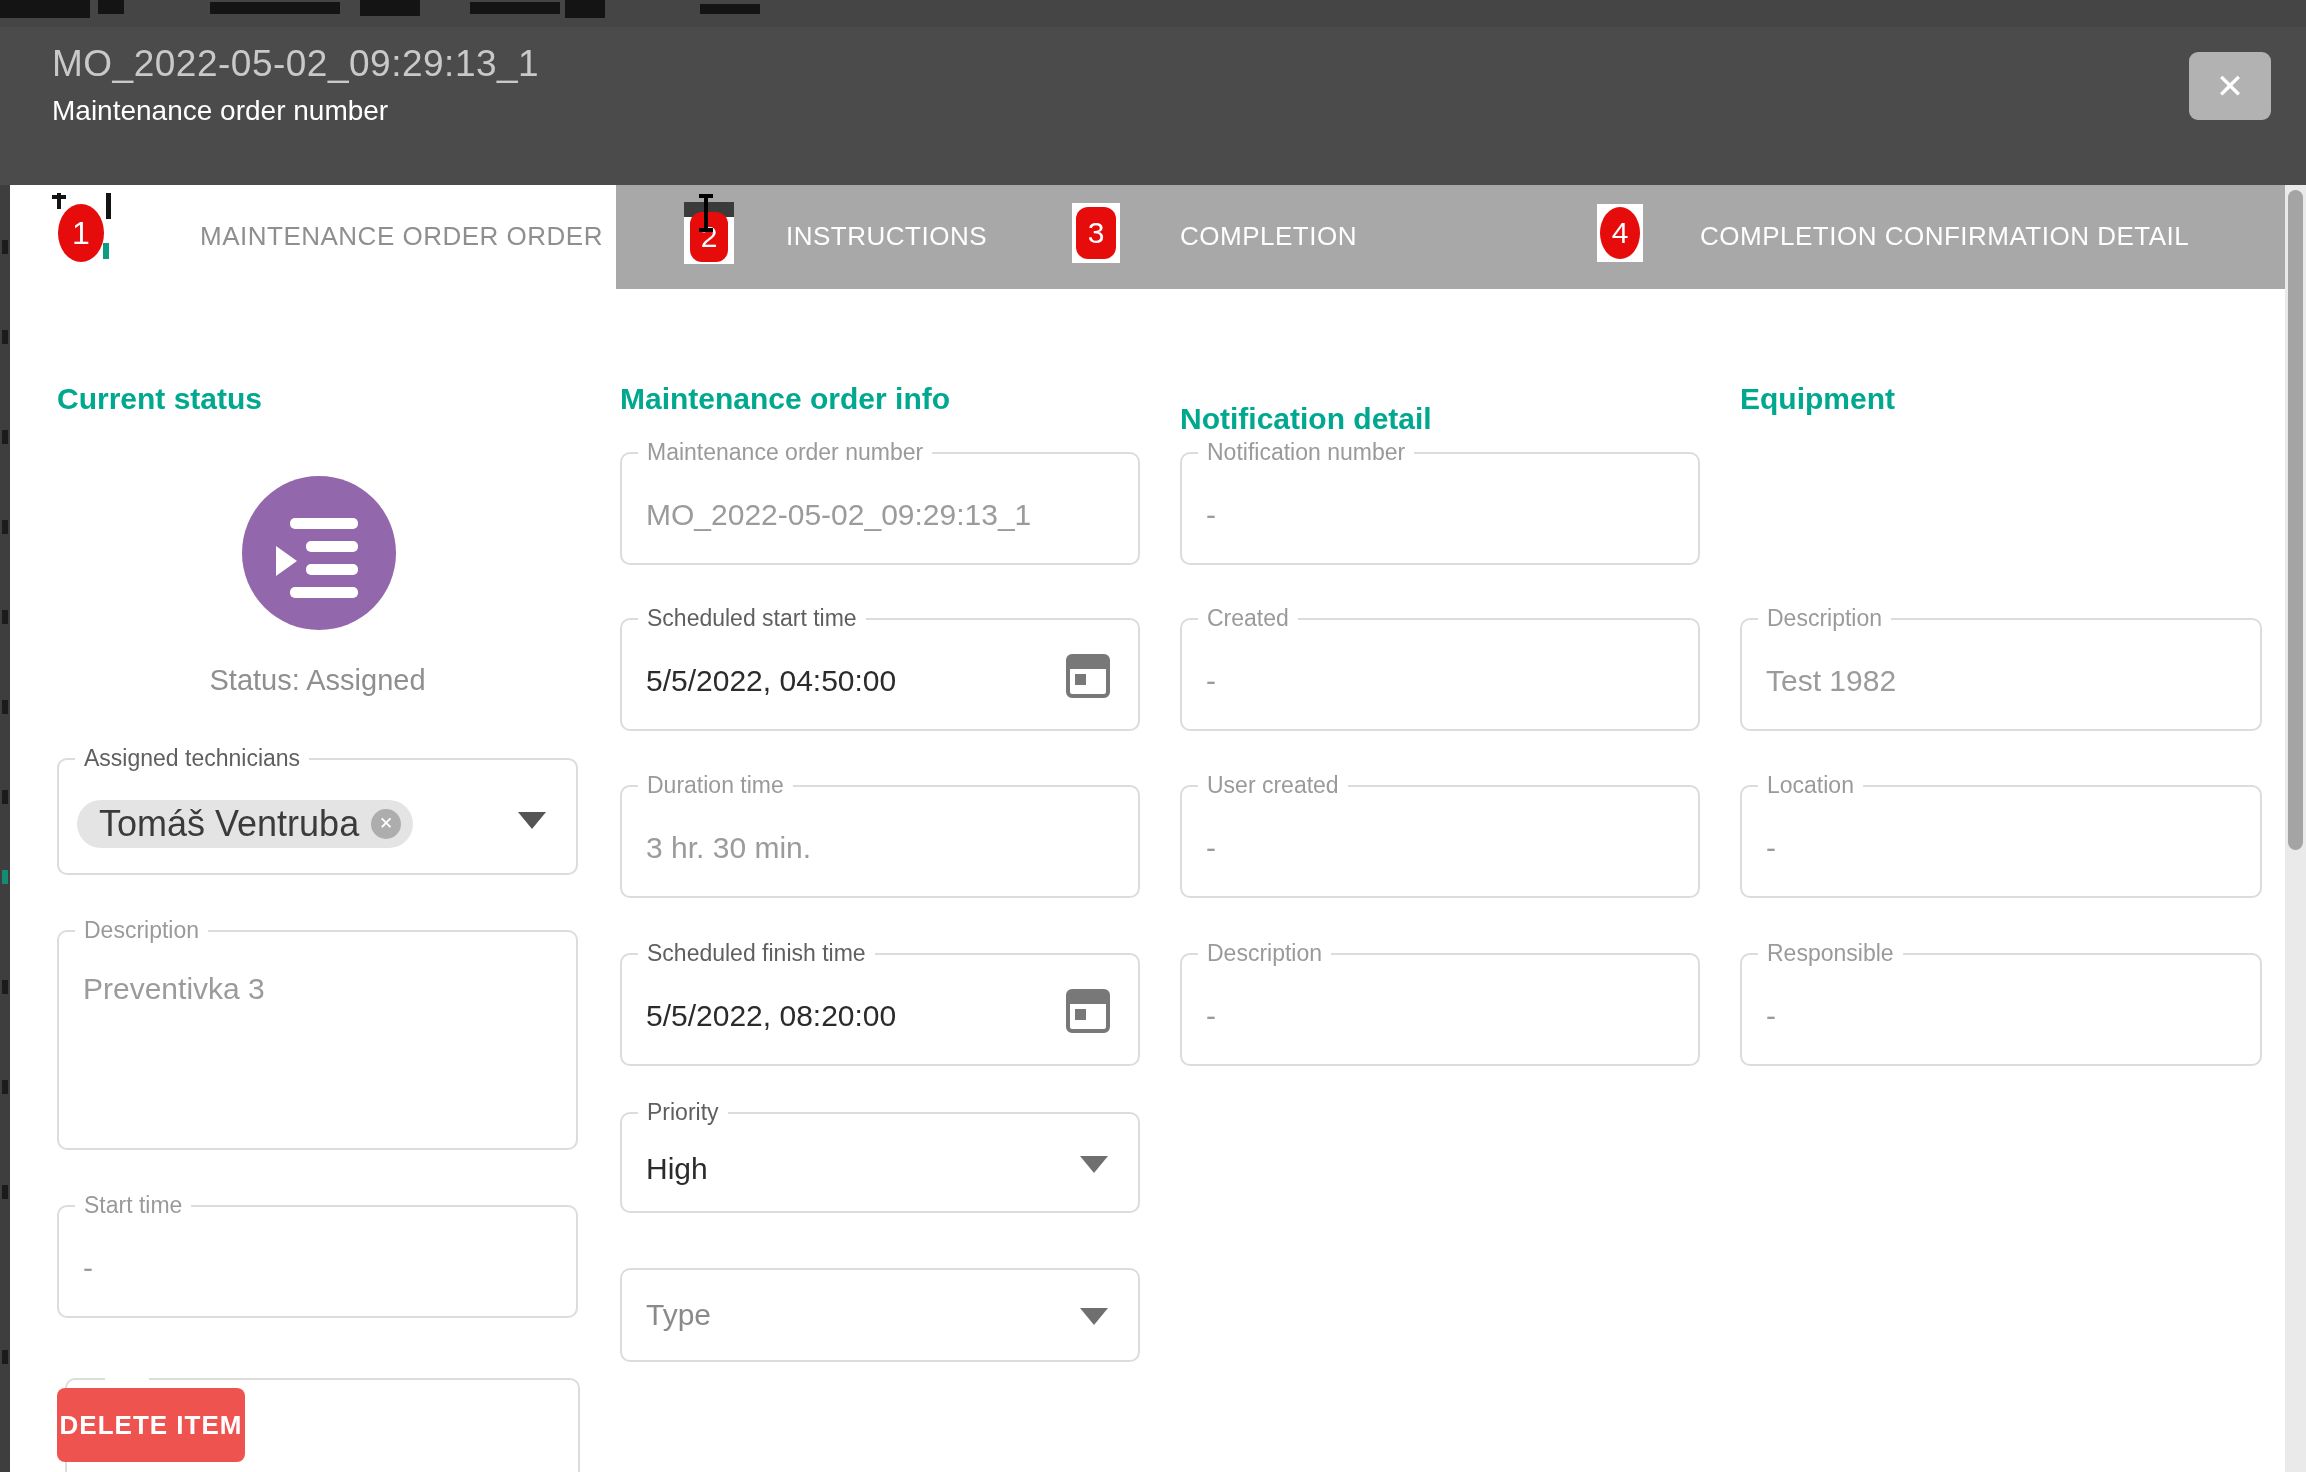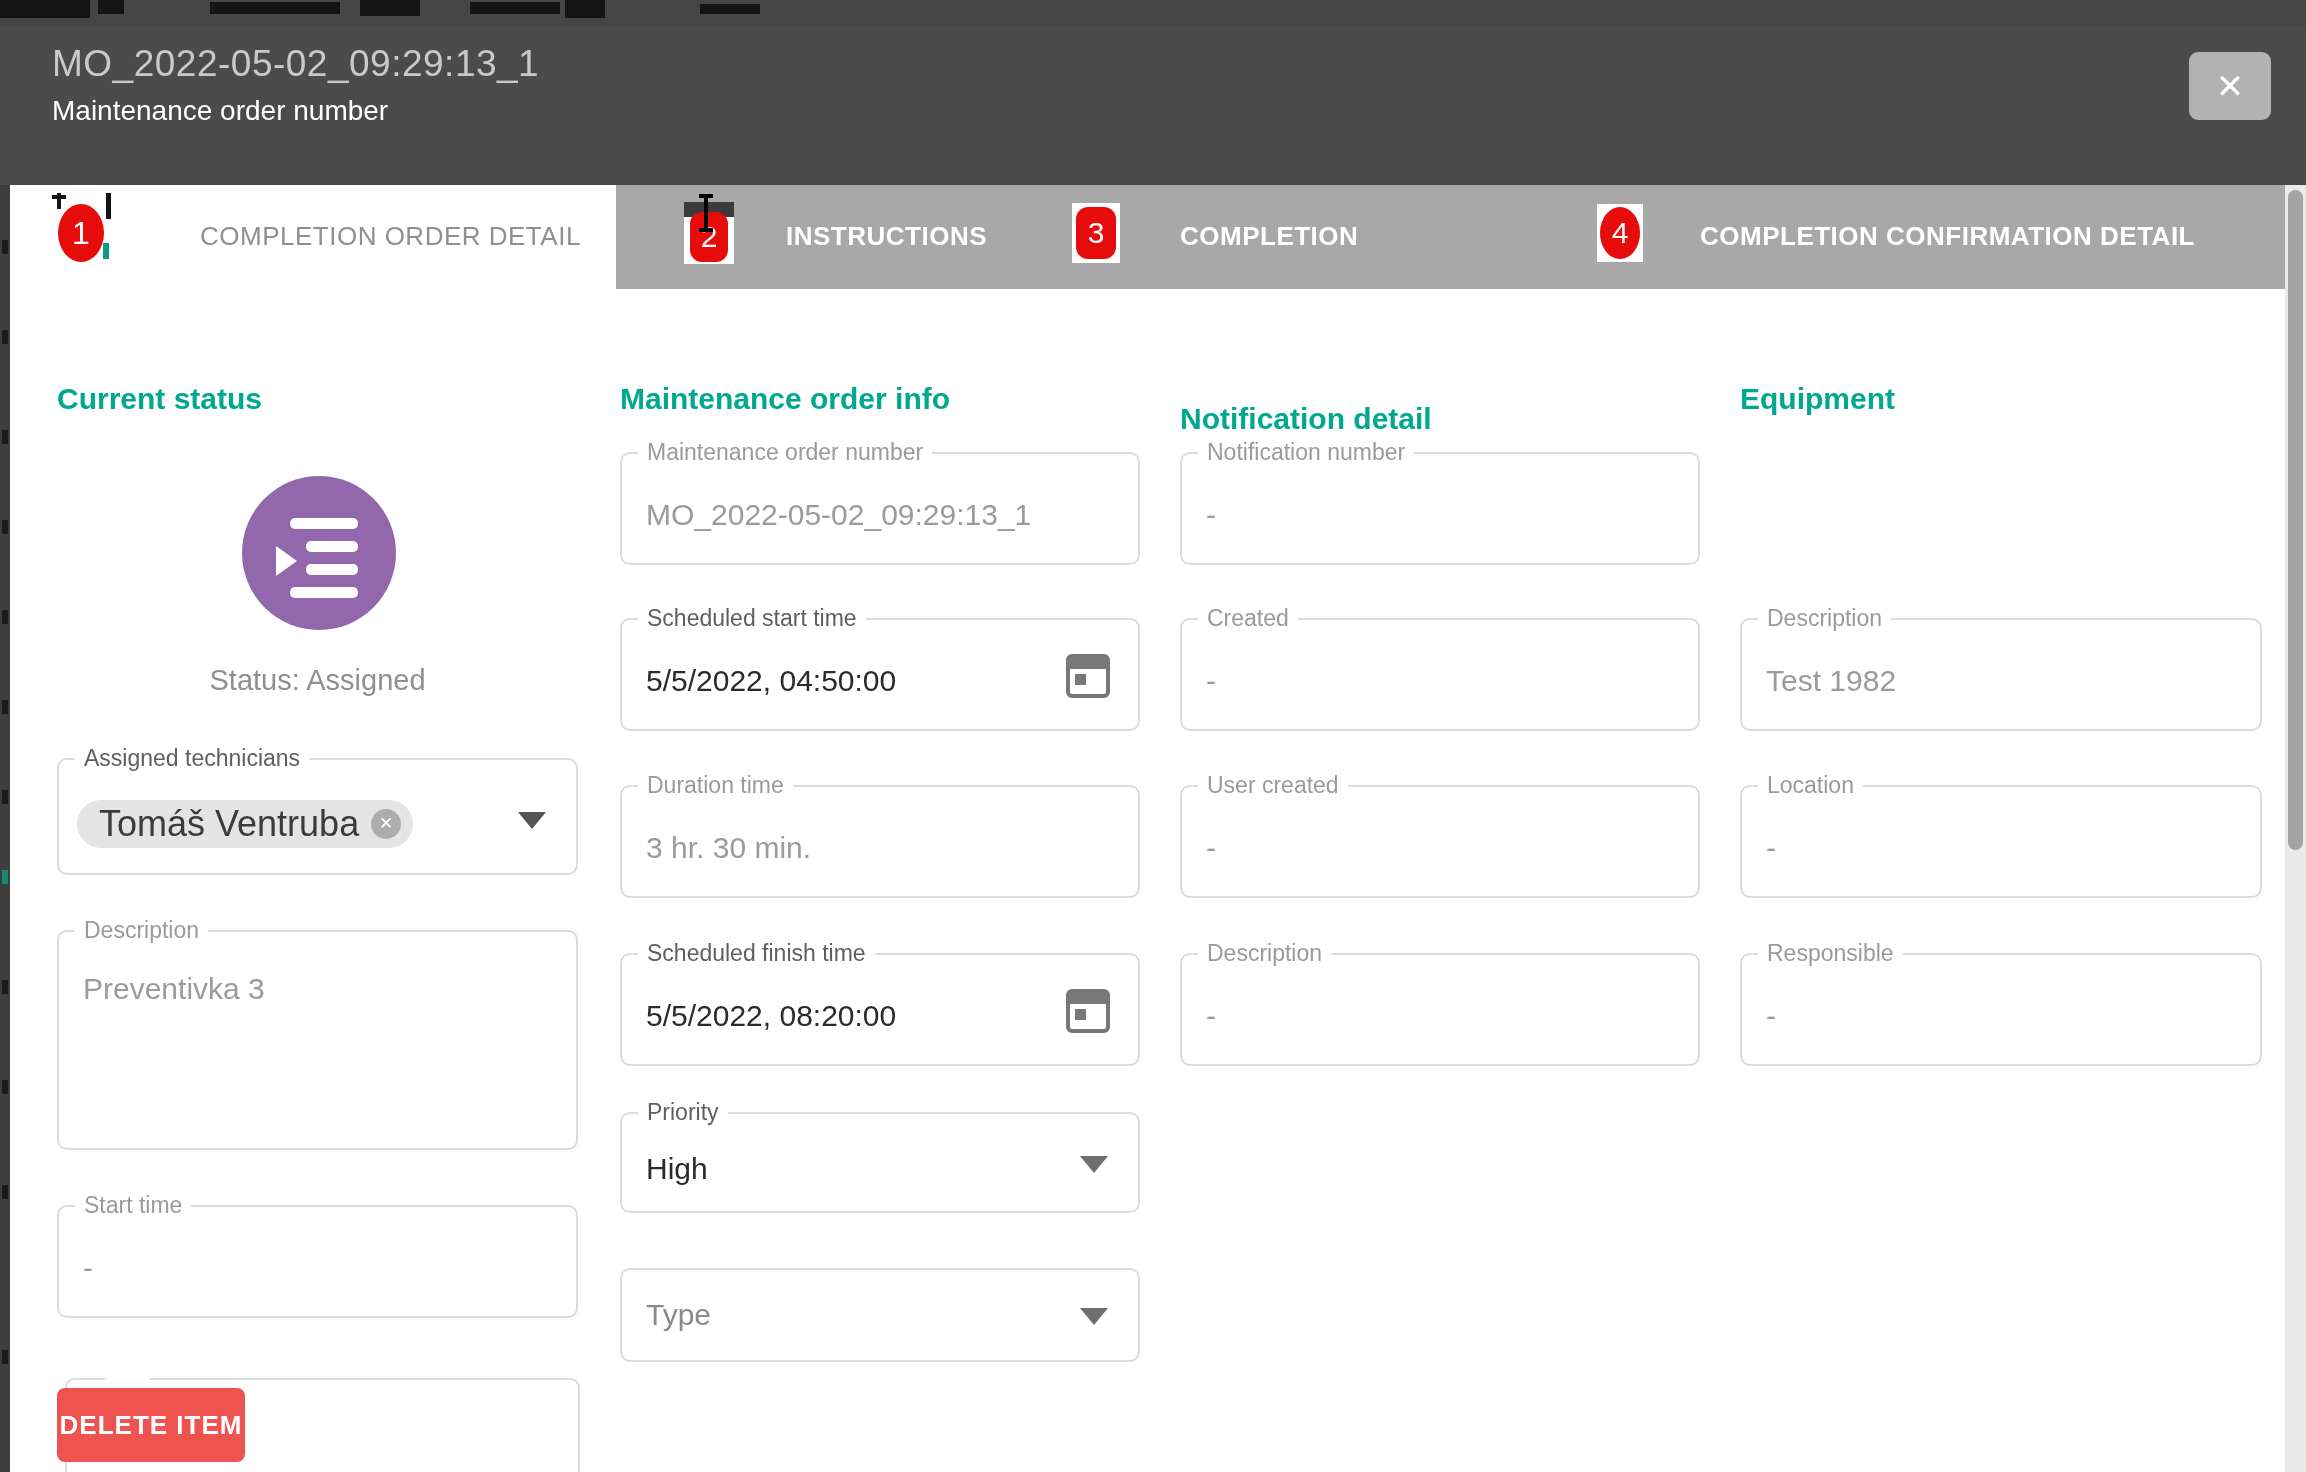--- a/index.html
+++ b/index.html
@@ -17,21 +17,21 @@
   .header{left:0;top:27px;width:2306px;height:158px;background:#4b4b4b;}
   .title{position:absolute;left:52px;top:16px;font-size:37px;color:#c9c9c9;letter-spacing:.5px;white-space:nowrap;}
   .subtitle{position:absolute;left:52px;top:68px;font-size:28px;color:#ffffff;white-space:nowrap;}
   .close-btn{position:absolute;left:2189px;top:25px;width:82px;height:68px;background:#b2b2b2;border-radius:9px;text-align:center;line-height:68px;font-size:34px;color:#fff;cursor:pointer;}
 
   
   .tabbar{left:0;top:185px;width:2306px;height:104px;background:#a8a8a8;}
   .tab-active{position:absolute;left:0;top:0;width:616px;height:104px;background:#ffffff;}
   .tab-label{position:absolute;top:36px;font-size:26px;letter-spacing:.5px;white-space:nowrap;}
   .tl-gray{color:#8f8f8f;}
-  .tl-white{color:#ffffff;font-weight:bold;}
+  .tl-white{color:#ffffff;}
   .badge-sq{position:absolute;background:#ffffff;}
   .badge{position:absolute;background:#e60c0c;color:#fff;text-align:center;}
 
   
   .heading{position:absolute;top:382px;font-size:30px;font-weight:600;color:#00a88f;white-space:nowrap;}
 
   .field{position:absolute;border:2px solid #dcdcdc;border-radius:10px;background:#fff;box-sizing:border-box;}
   .flabel{position:absolute;top:-15px;left:16px;background:#fff;padding:0 9px;font-size:23px;color:#9a9a9a;white-space:nowrap;}
   .flabel.en{color:#5f5f5f;}
   .fval{position:absolute;left:24px;top:44px;font-size:30px;color:#9b9b9b;white-space:nowrap;}
@@ -84,21 +84,21 @@
 
   <div class="abs tabbar">
     <div class="tab-active"></div>
 
     <div class="badge-sq" style="left:53px;top:17px;width:57px;height:64px;"></div>
     <div class="badge" style="left:58px;top:19px;width:46px;height:58px;border-radius:50%;line-height:58px;font-size:32px;"><span>1</span></div>
     <div class="frag" style="left:52px;top:10px;width:14px;height:4px;"></div>
     <div class="frag" style="left:57px;top:8px;width:4px;height:16px;"></div>
     <div class="frag" style="left:106px;top:8px;width:5px;height:26px;"></div>
     <div class="frag" style="left:103px;top:58px;width:6px;height:16px;background:#0f9b82;"></div>
-    <div class="tab-label tl-gray" style="left:200px;">COMPLETION ORDER DETAIL</div>
+    <div class="tab-label tl-gray" style="left:200px;">MAINTENANCE ORDER ORDER</div>
 
     <div class="badge-sq" style="left:684px;top:17px;width:50px;height:62px;">
       <div style="position:absolute;left:0;top:0;width:50px;height:15px;background:#3b3b3b;"></div>
     </div>
     <div class="badge" style="left:690px;top:27px;width:38px;height:50px;border-radius:12px;line-height:50px;font-size:30px;"><span>2</span></div>
     <div class="ibeam" style="left:704px;top:11px;width:4px;height:36px;"></div>
     <div class="ibeam" style="left:699px;top:9px;width:14px;height:4px;"></div>
     <div class="ibeam" style="left:699px;top:43px;width:14px;height:4px;"></div>
     <div class="tab-label tl-white" style="left:786px;">INSTRUCTIONS</div>
 

